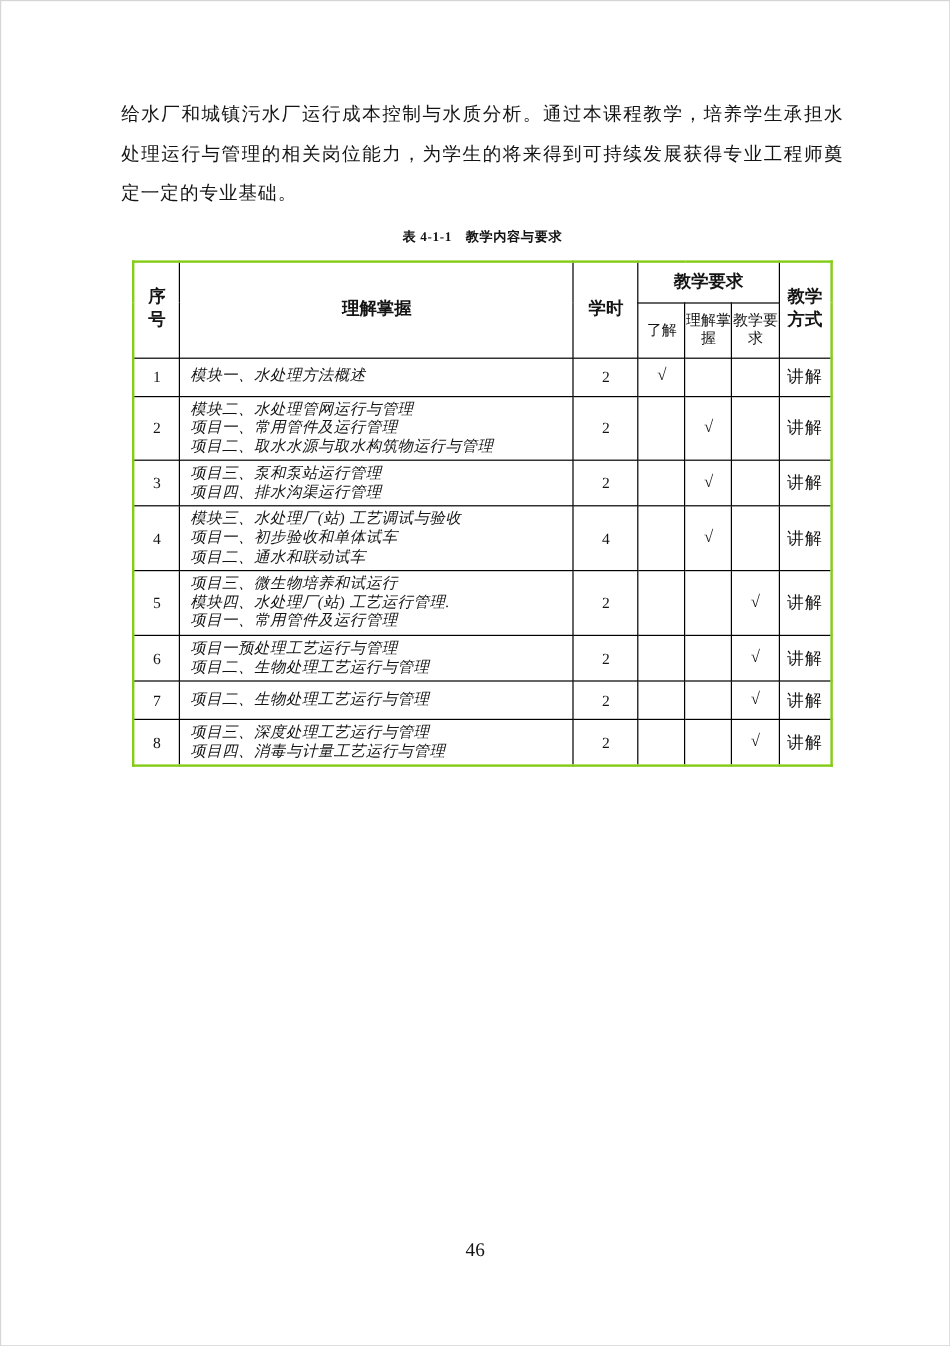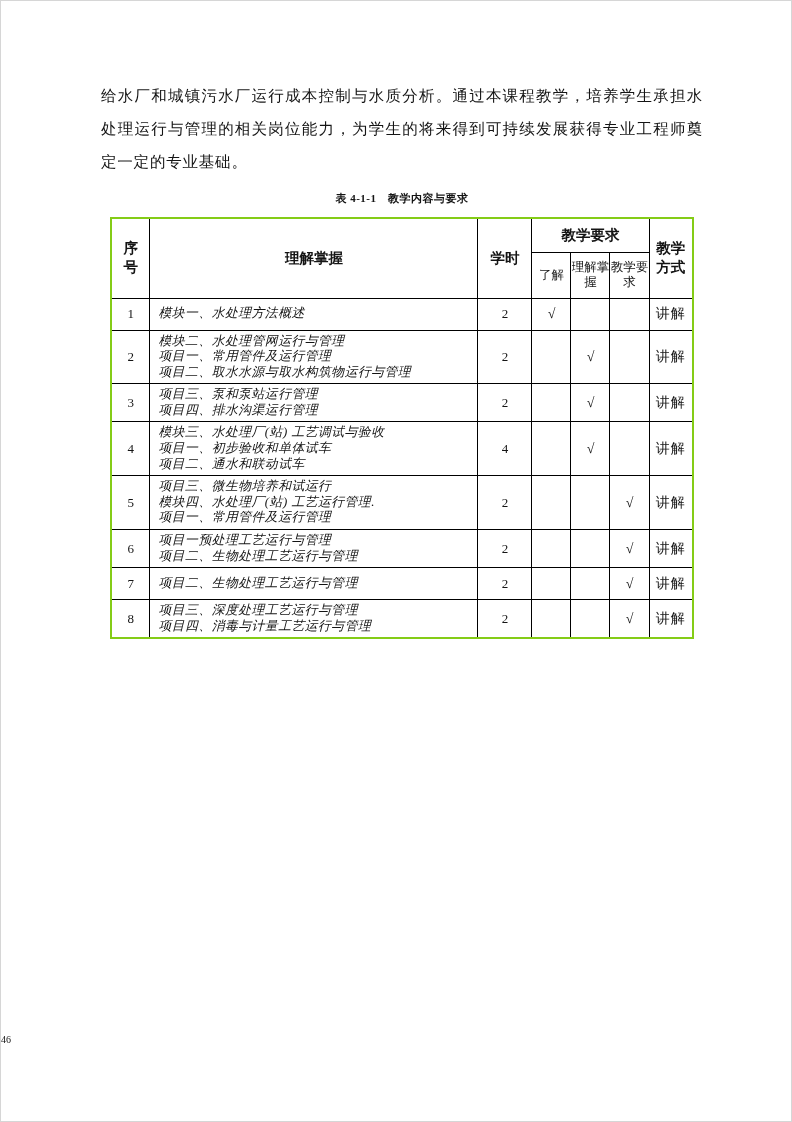--- a/index.html
+++ b/index.html
@@ -76,22 +76,22 @@
   }
   td.c-content div { line-height: 15.6px; font-style: italic; }
   tr.h-1l { height: 32px; }
   tr.h-2l { height: 36px; }
   tr.h-3l { height: 48px; }
 
   .page-number {
     position: absolute;
     left: 0; right: 0;
     top: 1033px;
-    text-align: left;
-    font-size: 10px;
+    text-align: center;
+    font-size: 16px;
   }
 </style>
 </head>
 <body>
 
 <div class="page">
   <div class="content">
 
     <p class="body-text">给水厂和城镇污水厂运行成本控制与水质分析。通过本课程教学，培养学生承担水处理运行与管理的相关岗位能力，为学生的将来得到可持续发展获得专业工程师奠定一定的专业基础。</p>
 

